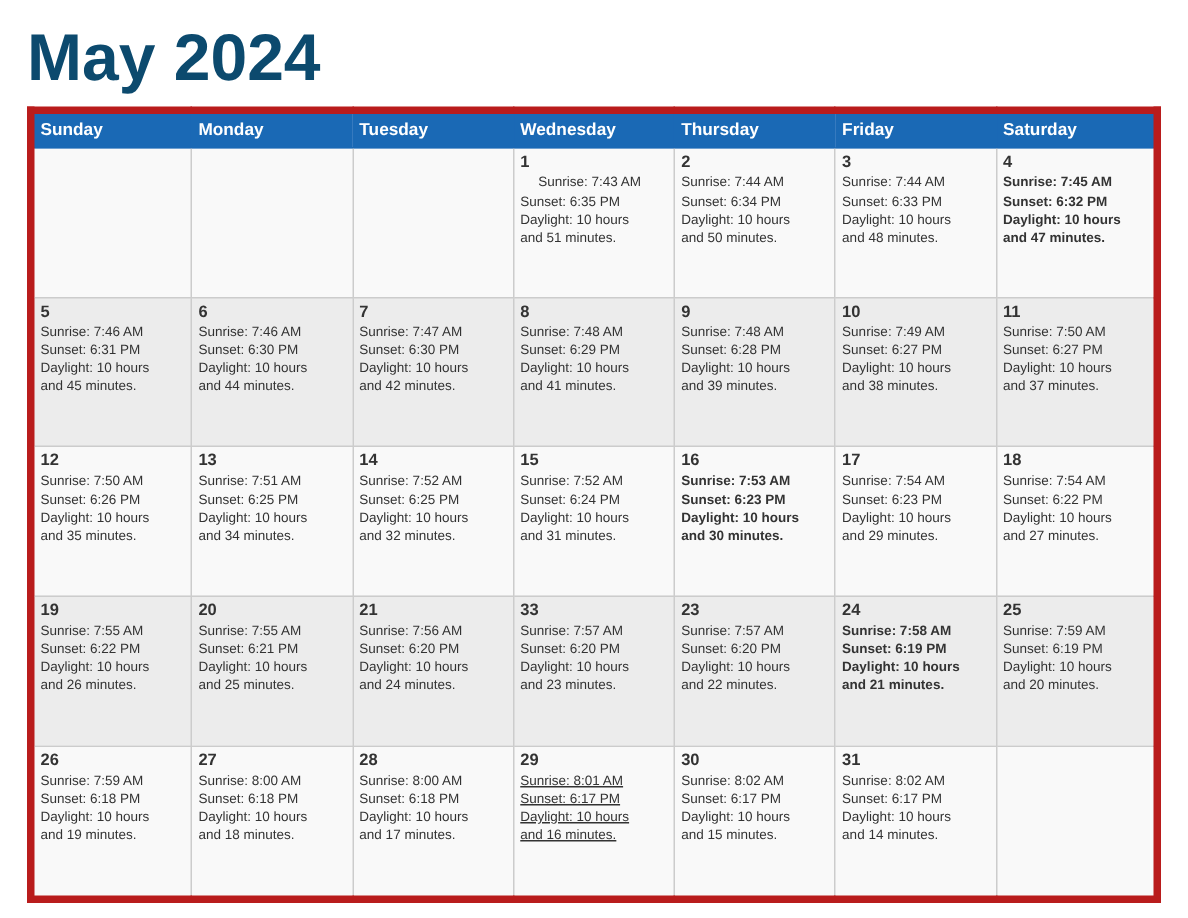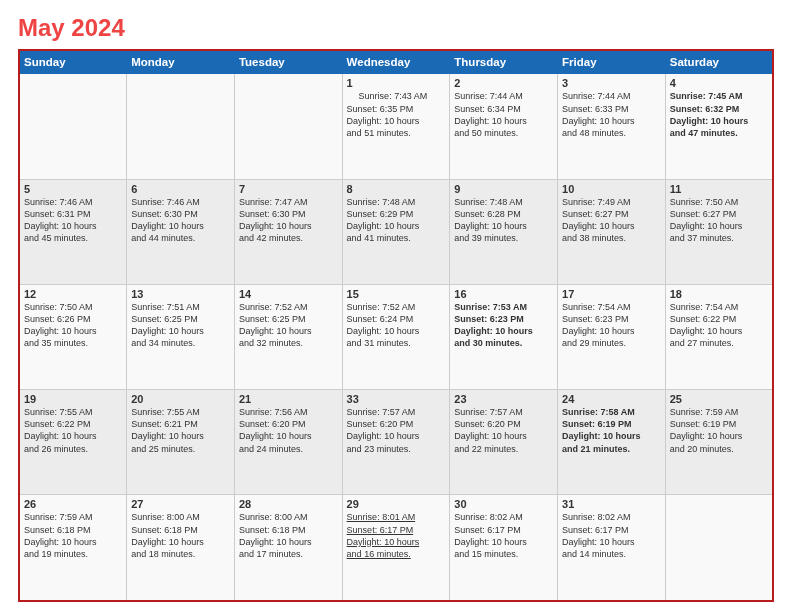--- a/index.html
+++ b/index.html
@@ -29,33 +29,33 @@
       gap: 4px;
     }
     .logo-icon {
       width: 28px;
       height: 22px;
     }
     .title-section {
       text-align: right;
     }
     .month-title {
-      font-size: 24px;
+      font-size: 44px;
       font-weight: bold;
-      color: #ef4444;
+      color: #0c4a6e;
       line-height: 1.1;
     }
     .location-title {
       font-size: 15px;
       color: #333;
       margin-top: 2px;
     }
     .calendar {
       flex: 1;
-      border: 2px solid #b91c1c;
+      border: 5px solid #b91c1c;
       border-collapse: collapse;
       width: 100%;
       table-layout: fixed;
     }
     .calendar th {
       background-color: #1a69b5;
       color: #fff;
       font-size: 11.5px;
       font-weight: bold;
       padding: 5px 4px;

